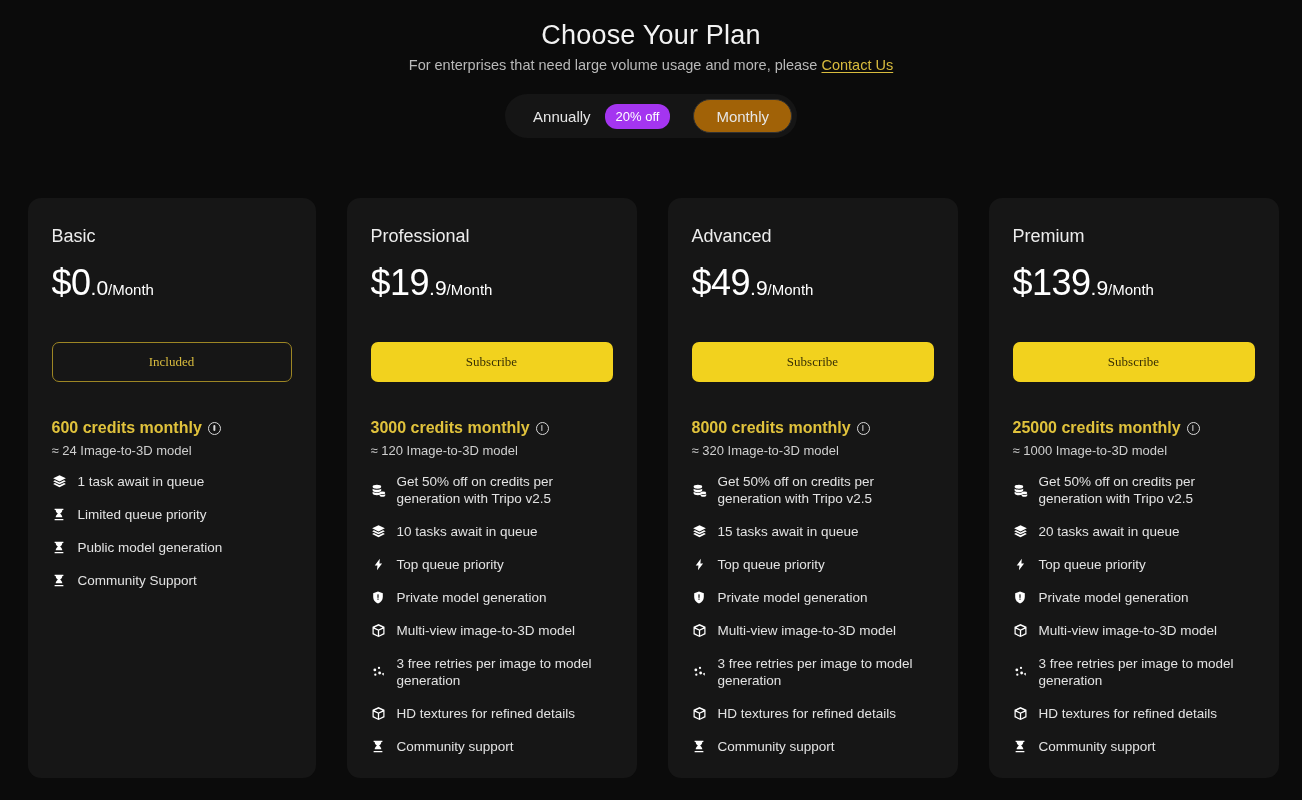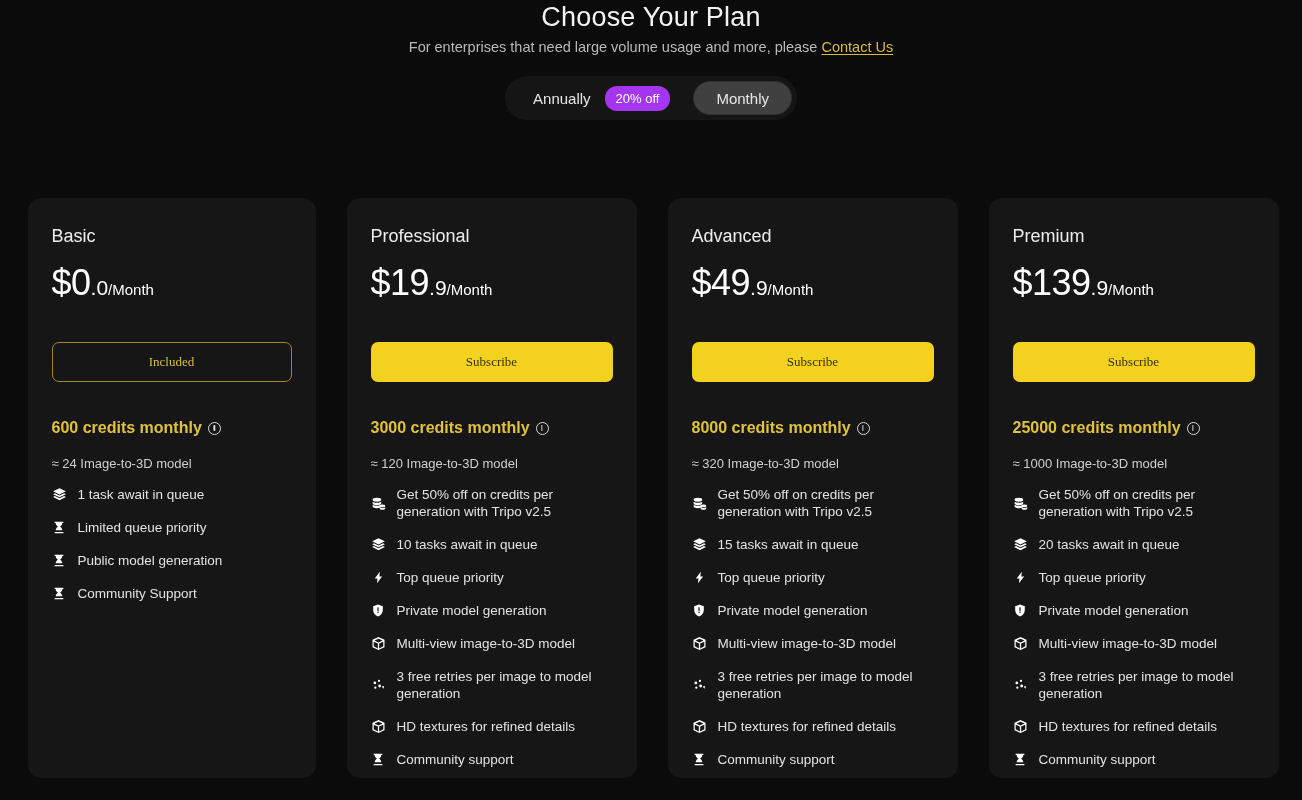--- a/index.html
+++ b/index.html
@@ -5,21 +5,21 @@
   * { box-sizing: border-box; margin: 0; padding: 0; }
   html, body {
     width: 1302px; height: 800px;
     background: #0b0b0b;
     font-family: "Liberation Sans", sans-serif;
     overflow: hidden;
   }
   .page { position: relative; width: 1302px; height: 800px; background: #0b0b0b; }
 
   
-  .header { text-align: center; }
+  .header { text-align: center; padding-top: 18px; }
   .title {
     font-size: 27px; font-weight: 400; color: #f2f2f2;
     letter-spacing: .2px; line-height: 34px;
   }
   .sub1 {
     margin-top: 9px; font-size: 14.5px; color: #b9b9b9; line-height: 20px;
   }
   .sub2 {
     margin-top: 3px; font-size: 14.5px; color: #b9b9b9; line-height: 20px;
   }
@@ -36,21 +36,21 @@
     height: 44px;
   }
   .toggle-opt {
     display: flex; align-items: center; gap: 14px;
     height: 34px; padding: 0 22px;
     border-radius: 20px; cursor: pointer;
     font-size: 15px; color: #e6e6e6;
     border: 1px solid transparent;
   }
   .toggle-opt.selected {
-    background: #404040; border-color: #313131; justify-content: center;
+    background: #a16207; border-color: #313131; justify-content: center;
   }
   .badge {
     background: #a435f0; color: #ffffff;
     font-size: 13px; line-height: 1;
     padding: 6px 11px; border-radius: 12px;
     white-space: nowrap;
   }
 
   
   .cards {
@@ -108,21 +108,21 @@
     border: 1.3px solid #d9d9d9;
     position: relative; cursor: pointer;
   }
   .info-icon::after {
     content: ""; position: absolute;
     left: 50%; top: 2px; width: 1.3px; height: 6px;
     background: #d9d9d9; transform: translateX(-50%);
     border-radius: 1px;
   }
   .approx {
-    margin-top: 17px; font-size: 13px; color: #cfcfcf; line-height: 17px;
+    margin-top: 4px; font-size: 13px; color: #cfcfcf; line-height: 17px;
   }
 
   .features { margin-top: 14px; }
   .feature {
     display: flex; align-items: center; gap: 11px;
     margin-bottom: 16px;
     font-size: 13.5px; color: #e2e2e2; line-height: 17px;
   }
   .feature .fi {
     flex: 0 0 15px; width: 15px; height: 17px;

